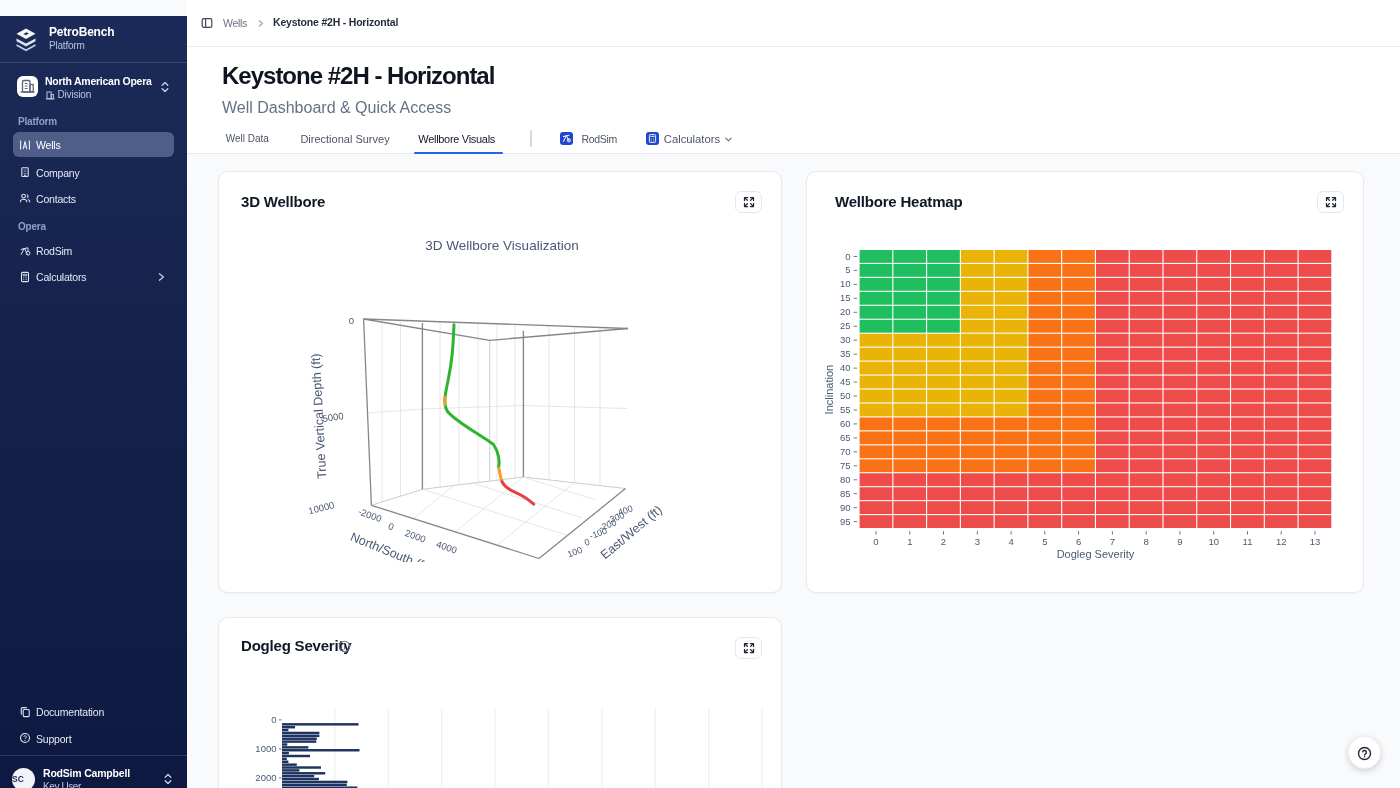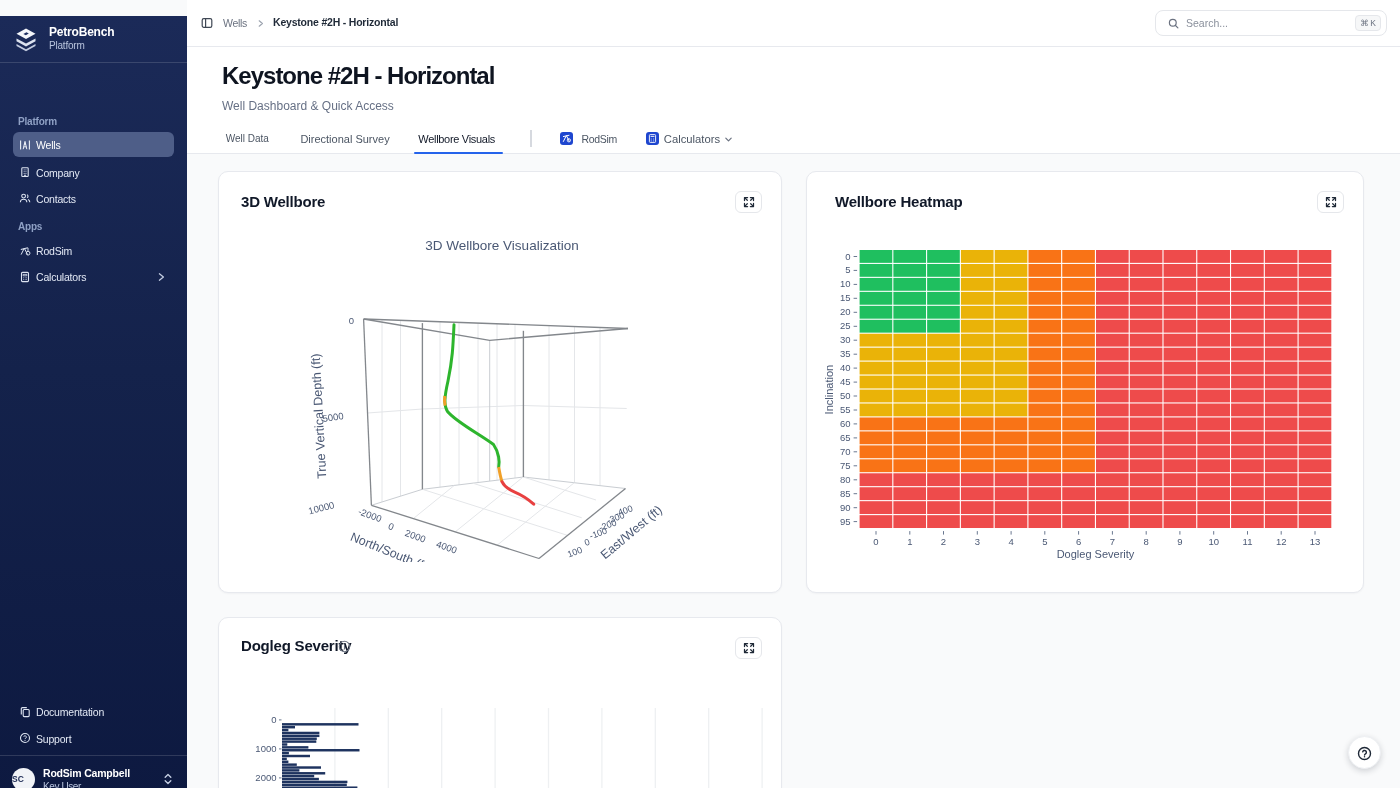--- a/index.html
+++ b/index.html
@@ -26,21 +26,21 @@
 .uname{position:absolute;left:43px;top:751px;font-size:10.5px;font-weight:bold;letter-spacing:-.2px;color:#fff}
 .urole{position:absolute;left:43px;top:765px;font-size:10px;letter-spacing:-.4px;color:#b9c4dd}
 .topbar{position:absolute;left:187px;top:0;width:1213px;height:47px;background:#fff;border-bottom:1px solid #e7e9ee}
 .crumb1{position:absolute;left:36px;top:16.5px;font-size:10.5px;letter-spacing:-.3px;color:#6b7280}
 .crumb2{position:absolute;left:86px;top:16px;font-size:10.5px;font-weight:bold;letter-spacing:-.2px;color:#1f2937}
 .search{position:absolute;right:13px;top:10px;width:232px;height:26px;border:1px solid #e5e7eb;border-radius:8px;background:#fff}
 .search .ph{position:absolute;left:30px;top:6px;font-size:10.5px;color:#8a909c}
 .kbd{position:absolute;right:5px;top:4px;padding:2px 4px;background:#f6f7f8;border:1px solid #e5e7eb;border-radius:4px;font-size:8.5px;color:#6b7280}
 .pagehead{position:absolute;left:187px;top:47px;width:1213px;height:107px;background:#fff;border-bottom:1px solid #e7e9ee}
 .h1{position:absolute;left:35px;top:15px;font-size:24px;font-weight:bold;color:#0e1420;letter-spacing:-1px}
-.sub{position:absolute;left:35px;top:52px;font-size:12px;color:#667085}
+.sub{position:absolute;left:35px;top:52px;font-size:16px;color:#667085}
 .tabs{position:absolute;left:35px;top:81px;height:26px;font-size:11px;color:#4b5563}
 .tab{position:absolute;top:4.5px;white-space:nowrap}
 .tab.active{font-weight:normal;color:#111827;letter-spacing:-.3px}
 .underline{position:absolute;left:192px;top:23.5px;width:89px;height:2.5px;background:#2563eb;border-radius:1px}
 .tsep{position:absolute;left:308px;top:2px;width:1.5px;height:17px;background:#d6d9df}
 .appic{position:absolute;top:4px;width:13px;height:13px}
 .content{position:absolute;left:187px;top:154px;width:1213px;height:634px;background:#f9fafb}
 .card{position:absolute;background:#fff;border:1px solid #e7e9ee;border-radius:10px;box-shadow:0 1px 2px rgba(16,24,40,.04)}
 .ctitle{position:absolute;left:22px;top:21.5px;font-size:15px;font-weight:bold;letter-spacing:-.2px;color:#101828}
 .expand{position:absolute;right:19px;top:19.5px;width:27px;height:22px;border:1px solid #e5e7eb;border-radius:6px;background:#fff}
@@ -55,20 +55,40 @@
         <svg width="26" height="26" viewBox="0 0 26 26" fill="none">
           <path d="M13 2.5 L22.5 7.8 L13 13 L3.5 7.8 Z" fill="#f4f6fa"></path>
           <path d="M3.5 12.4 L13 17.6 L22.5 12.4 L22.5 15.2 L13 20.4 L3.5 15.2 Z" fill="#dde3ef"></path>
           <path d="M3.5 18 L13 23.2 L22.5 18 L22.5 20 L13 25.2 L3.5 20 Z" fill="#c3cce0"></path>
           <path d="M10.4 7.9 L13.4 6.2 L15.8 7.5 L12.8 9.2 Z" fill="#1e2f62"></path>
         </svg>
       </div>
       <div class="sname">PetroBench</div>
       <div class="splat">Platform</div>
     </div>
+<div class="org">
+<div class="orgicon"><svg width="21" height="21" viewBox="0 0 21 21" fill="none" style="display:inline-block;vertical-align:0px">
+          <rect x="5.5" y="4.5" width="7.5" height="11.5" rx="1" stroke="#5a6578" stroke-width="1.3"></rect>
+          <rect x="13" y="8.5" width="3.2" height="7.5" stroke="#5a6578" stroke-width="1.3"></rect>
+          <path d="M7.8 7.5 h2.8 M7.8 10 h2.8 M7.8 12.5 h2.8" stroke="#5a6578" stroke-width="1.1"></path>
+          <path d="M3.5 16 h14" stroke="#5a6578" stroke-width="1.3"></path>
+        </svg></div>
+<div class="orgname">North American Opera</div>
+<div class="orgsub"><svg width="10" height="10" viewBox="0 0 10 10" fill="none" style="display:inline-block;vertical-align:-1.5px">
+          <rect x="2" y="2" width="4.2" height="6.8" stroke="#b9c4dd" stroke-width="1"></rect>
+          <rect x="6.2" y="4.5" width="2.2" height="4.3" stroke="#b9c4dd" stroke-width="1"></rect>
+          <path d="M1 8.8 h8.5" stroke="#b9c4dd" stroke-width="1"></path>
+        </svg> Division</div>
+<div style="position:absolute;left:160px;top:17px">
+        <svg width="10" height="14" viewBox="0 0 10 14" fill="none">
+          <path d="M2.2 5.2 L5 2.6 L7.8 5.2" stroke="#c5cfe3" stroke-width="1.4" stroke-linecap="round" stroke-linejoin="round"></path>
+          <path d="M2.2 8.8 L5 11.4 L7.8 8.8" stroke="#c5cfe3" stroke-width="1.4" stroke-linecap="round" stroke-linejoin="round"></path>
+        </svg>
+      </div>
+</div>
 <div class="seclab" style="top:100px">Platform</div>
 <div class="item active" style="top:116px">
       <span class="ic">
         <svg width="12" height="12" viewBox="0 0 12 12" fill="none">
           <path d="M1.6 1.5 v9 M10.4 1.5 v9" stroke="#eef2f9" stroke-width="1.1"></path>
           <path d="M4.2 10.2 L6 2.4 L7.8 10.2" stroke="#eef2f9" stroke-width="1"></path>
           <path d="M4.7 7.8 h2.6 M5.1 5.3 h1.8" stroke="#eef2f9" stroke-width=".9"></path>
         </svg>
       </span>
       <span class="tx">Wells</span>
@@ -86,21 +106,21 @@
 <div class="item " style="top:169.5px">
       <span class="ic">
         <svg width="12" height="12" viewBox="0 0 12 12" fill="none">
           <circle cx="4.6" cy="4.1" r="1.9" stroke="#dde4f1" stroke-width="1.1"></circle>
           <path d="M1.4 10.2 c0-1.9 1.4-3 3.2-3 s3.2 1.1 3.2 3" stroke="#dde4f1" stroke-width="1.1"></path>
           <path d="M8.1 2.6 a1.9 1.9 0 0 1 0 3.2 M9 7.4 c1.1.4 1.8 1.4 1.8 2.8" stroke="#dde4f1" stroke-width="1.1"></path>
         </svg>
       </span>
       <span class="tx">Contacts</span>
     </div>
-<div class="seclab" style="top:205px">Apps</div>
+<div class="seclab" style="top:205px">Opera</div>
 <div class="item" style="top:222px">
       <span class="ic">
         <svg width="12" height="12" viewBox="0 0 12 12" fill="none">
           <path d="M2.1 9.6 l3.2-6.4 3.2 6.4" stroke="#dde4f1" stroke-width="1"></path>
           <path d="M1.8 4.6 L8.9 2.8" stroke="#dde4f1" stroke-width="1.05"></path>
           <circle cx="9.1" cy="8.2" r="1.85" stroke="#dde4f1" stroke-width="1"></circle>
           <path d="M9 2.9 v3.5" stroke="#dde4f1" stroke-width=".95"></path>
         </svg>
       </span>
       <span class="tx">RodSim</span>
@@ -157,30 +177,20 @@
         <path d="M4.6 1.7 v8.6" stroke="#3f4754" stroke-width="1.2"></path>
       </svg>
     </div>
 <div class="crumb1">Wells</div>
 <div style="position:absolute;left:69px;top:19px">
       <svg width="9" height="9" viewBox="0 0 9 9" fill="none">
         <path d="M3.2 1.8 L6.4 4.5 L3.2 7.2" stroke="#9ca3af" stroke-width="1.2" stroke-linecap="round" stroke-linejoin="round"></path>
       </svg>
     </div>
 <div class="crumb2">Keystone #2H - Horizontal</div>
-<div class="search">
-      <span style="position:absolute;left:12px;top:7px">
-        <svg width="11" height="11" viewBox="0 0 11 11" fill="none">
-          <circle cx="4.8" cy="4.8" r="3.4" stroke="#6b7280" stroke-width="1.2"></circle>
-          <path d="M7.5 7.5 L9.9 9.9" stroke="#6b7280" stroke-width="1.2" stroke-linecap="round"></path>
-        </svg>
-      </span>
-      <span class="ph">Search...</span>
-      <span class="kbd">⌘ K</span>
-    </div>
 </div>
 <div class="pagehead">
 <div class="h1">Keystone #2H - Horizontal</div>
 <div class="sub">Well Dashboard &amp; Quick Access</div>
 <div class="tabs">
 <span class="tab" style="left:3.7px;font-size:10px">Well Data</span>
 <span class="tab" style="left:78.4px">Directional Survey</span>
 <span class="tab active" style="left:196.3px">Wellbore Visuals</span>
 <div class="underline"></div>
 <div class="tsep"></div>

